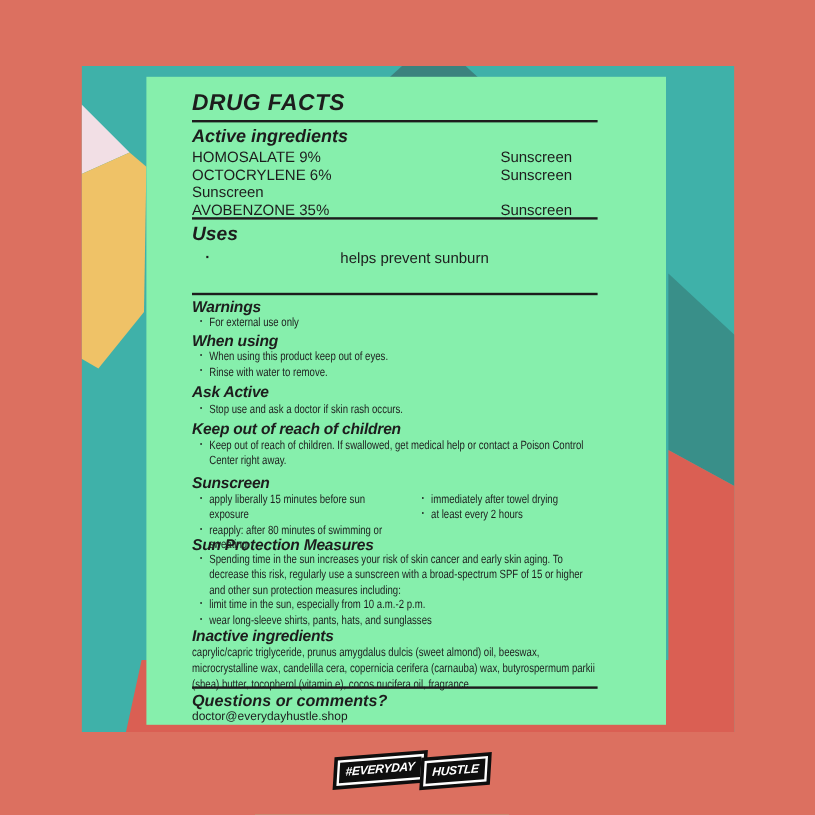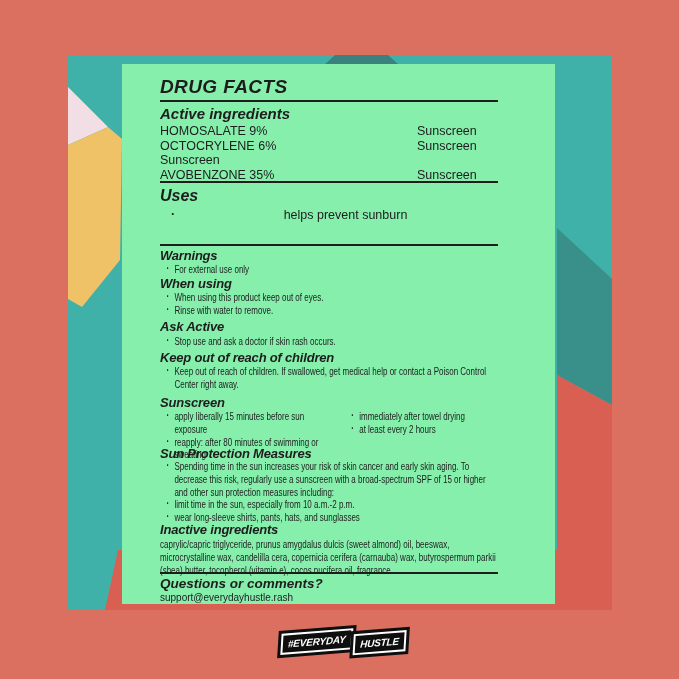--- a/index.html
+++ b/index.html
@@ -130,20 +130,20 @@
     <div class="bullet">Spending time in the sun increases your risk of skin cancer and early skin aging. To decrease this risk, regularly use a sunscreen with a broad-spectrum SPF of 15 or higher and other sun protection measures including:</div>
     <div class="bullet">limit time in the sun, especially from 10 a.m.-2 p.m.</div>
     <div class="bullet">wear long-sleeve shirts, pants, hats, and sunglasses</div>
   </div>
 
   <div class="abs sec-h" style="top:459px">Inactive ingredients</div>
   <div class="abs cond" style="top:475px">caprylic/capric triglyceride, prunus amygdalus dulcis (sweet almond) oil, beeswax, microcrystalline wax, candelilla cera, copernicia cerifera (carnauba) wax, butyrospermum parkii (shea) butter, tocopherol (vitamin e), cocos nucifera oil, fragrance</div>
 
   <div class="h-rule" style="top:508px"></div>
   <div class="abs q-h" style="top:513px">Questions or comments?</div>
-  <div class="abs small-plain" style="top:528px">support@everydayhustle.rash</div>
+  <div class="abs small-plain" style="top:528px">doctor@everydayhustle.shop</div>
 
 </div>
 
 <div class="logo">
   <div class="logo-seg">#EVERYDAY</div>
   <div class="logo-seg second">HUSTLE</div>
 </div>
 
 </body></html>

